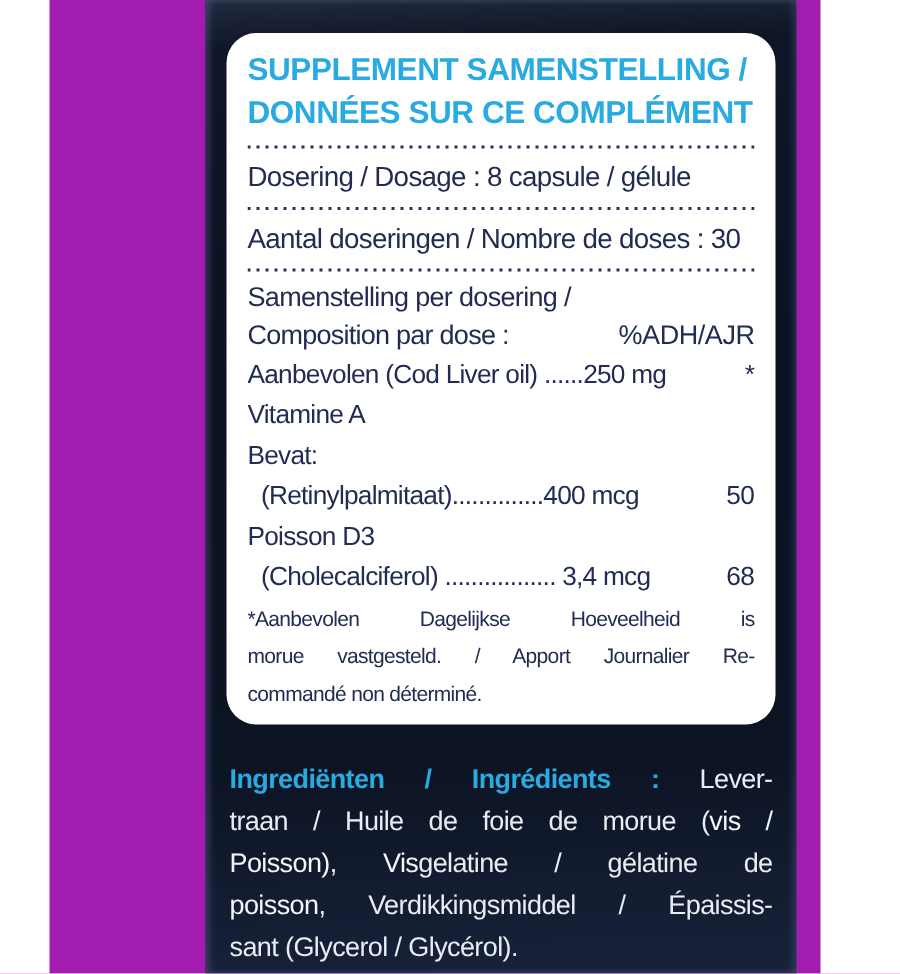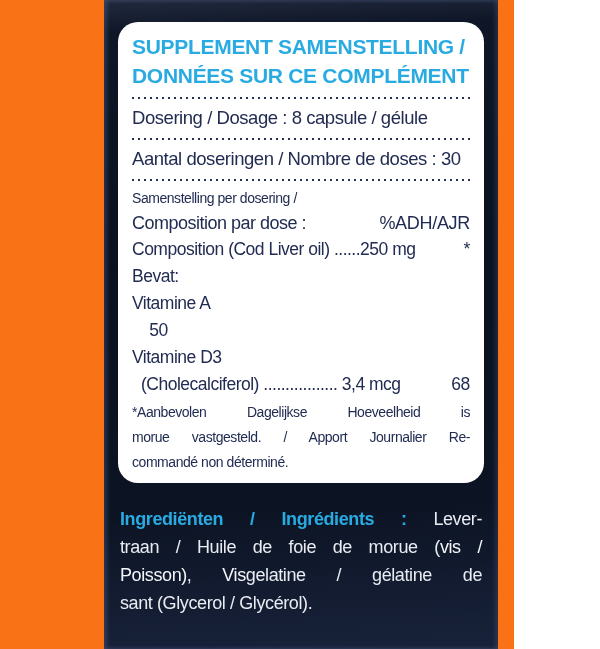--- a/index.html
+++ b/index.html
@@ -4,39 +4,39 @@
 <style>
   :root{
     --accent:#29abe2;
     --navy:#222c52;
     --label-bg:#0c1322;
     --white-text:#e9ecf2;
   }
   *{margin:0;padding:0;box-sizing:border-box;}
   html,body{width:600px;height:649px;background:#ffffff;overflow:hidden;
     font-family:"Liberation Sans", sans-serif;}
-  .page{width:514px;height:649px;background:#f97316;position:relative;}
+  .page{width:514px;height:649px;background:#a21caf;position:relative;margin-left:33px;}
   .label{
     position:absolute;left:104px;top:0;width:394px;height:649px;
     background:linear-gradient(178deg,#222b3e 0%,#0e1627 5%,#0a1120 40%,#0c1424 78%,#18223a 100%);
     box-shadow:inset 3px 0 4px rgba(110,130,180,0.30), inset -3px 0 4px rgba(110,130,180,0.22);
   }
   .panel{
     margin:22px 14px 0 14px;
     background:#ffffff;
     border-radius:20px;
     padding:10px 14px 8px 14px;
     color:var(--navy);
   }
   .panel-title{color:var(--accent);font-weight:700;font-size:21px;line-height:29px;letter-spacing:-0.3px;white-space:nowrap;}
   .dotted{height:3px;margin:6px 0 5px 0;
     background-image:repeating-linear-gradient(90deg,#273156 0 2px,transparent 2px 6px);
     background-size:6px 2px;background-repeat:repeat-x;background-position:0 50%;}
   .line{font-size:18.5px;line-height:27px;letter-spacing:-0.45px;white-space:nowrap;}
-  .hdr{font-size:14px;line-height:25px;letter-spacing:-0.45px;white-space:nowrap;}
+  .hdr{font-size:18px;line-height:25px;letter-spacing:-0.45px;white-space:nowrap;}
   .frow{display:flex;align-items:baseline;}
   .frow .nm{white-space:nowrap;overflow:hidden;font-size:17.5px;line-height:27px;letter-spacing:-0.5px;flex:1 1 auto;}
   .frow .adh{flex:0 0 auto;min-width:36px;text-align:right;font-size:17.5px;line-height:27px;letter-spacing:-0.3px;}
   .frow.hrow .nm,.frow.hrow .adh{font-size:18px;line-height:25px;}
   .indent .nm{padding-left:9px;}
   .footnote{margin-top:2px;}
   .fline{font-size:14px;line-height:25px;letter-spacing:-0.45px;}
   .just{text-align:justify;text-align-last:justify;}
   .ingredients{margin:22px 16px 0 16px;color:var(--white-text);font-size:18px;line-height:28px;letter-spacing:-0.4px;}
   .iline{min-height:28px;}
@@ -61,36 +61,37 @@
       <div class="line">Aantal doseringen / Nombre de doses : 30</div>
       <div class="dotted"></div>
 
       <div class="hdr">Samenstelling per dosering /</div>
       <div class="frow hrow">
         <span class="nm">Composition par dose :</span>
         <span class="adh">%ADH/AJR</span>
       </div>
 
       <div class="frow">
-        <span class="nm">Composition (Cod Liver oil) ......250 mg</span>
+        <span class="nm">Aanbevolen (Cod Liver oil) ......250 mg</span>
         <span class="adh">*</span>
+      </div>
+      <div class="frow">
+        <span class="nm">Vitamine A</span>
+        <span class="adh"></span>
       </div>
       <div class="frow">
         <span class="nm">Bevat:</span>
         <span class="adh"></span>
       </div>
-      <div class="frow">
-        <span class="nm">Vitamine A</span>
-        <span class="adh"></span>
-      </div>
       <div class="frow indent">
+        <span class="nm">(Retinylpalmitaat)..............400 mcg</span>
         <span class="adh">50</span>
       </div>
       <div class="frow">
-        <span class="nm">Vitamine D3</span>
+        <span class="nm">Poisson D3</span>
         <span class="adh"></span>
       </div>
       <div class="frow indent">
         <span class="nm">(Cholecalciferol) ................. 3,4 mcg</span>
         <span class="adh">68</span>
       </div>
 
       <div class="footnote">
         <div class="fline just">*Aanbevolen Dagelijkse Hoeveelheid is</div>
         <div class="fline just">morue vastgesteld. / Apport Journalier Re-</div>
@@ -101,19 +102,22 @@
     <div class="ingredients">
       <div class="iline just">
         <span class="seg-accent">Ingrediënten / Ingrédients : </span><span>Lever-</span>
       </div>
       <div class="iline just">
         <span>traan / Huile de foie de morue (</span><span class="seg-bold">vis /</span>
       </div>
       <div class="iline just">
         <span class="seg-bold">Poisson)</span><span>, </span><span class="seg-bold">Vis</span><span>gelatine / gélatine de</span>
       </div>
+      <div class="iline just">
+        <span class="seg-bold">poisson</span><span>, Verdikkingsmiddel / Épaissis-</span>
+      </div>
       <div class="iline">
         <span>sant (Glycerol / Glycérol).</span>
       </div>
     </div>
 
   </div>
 </div>
 
 </body></html>

